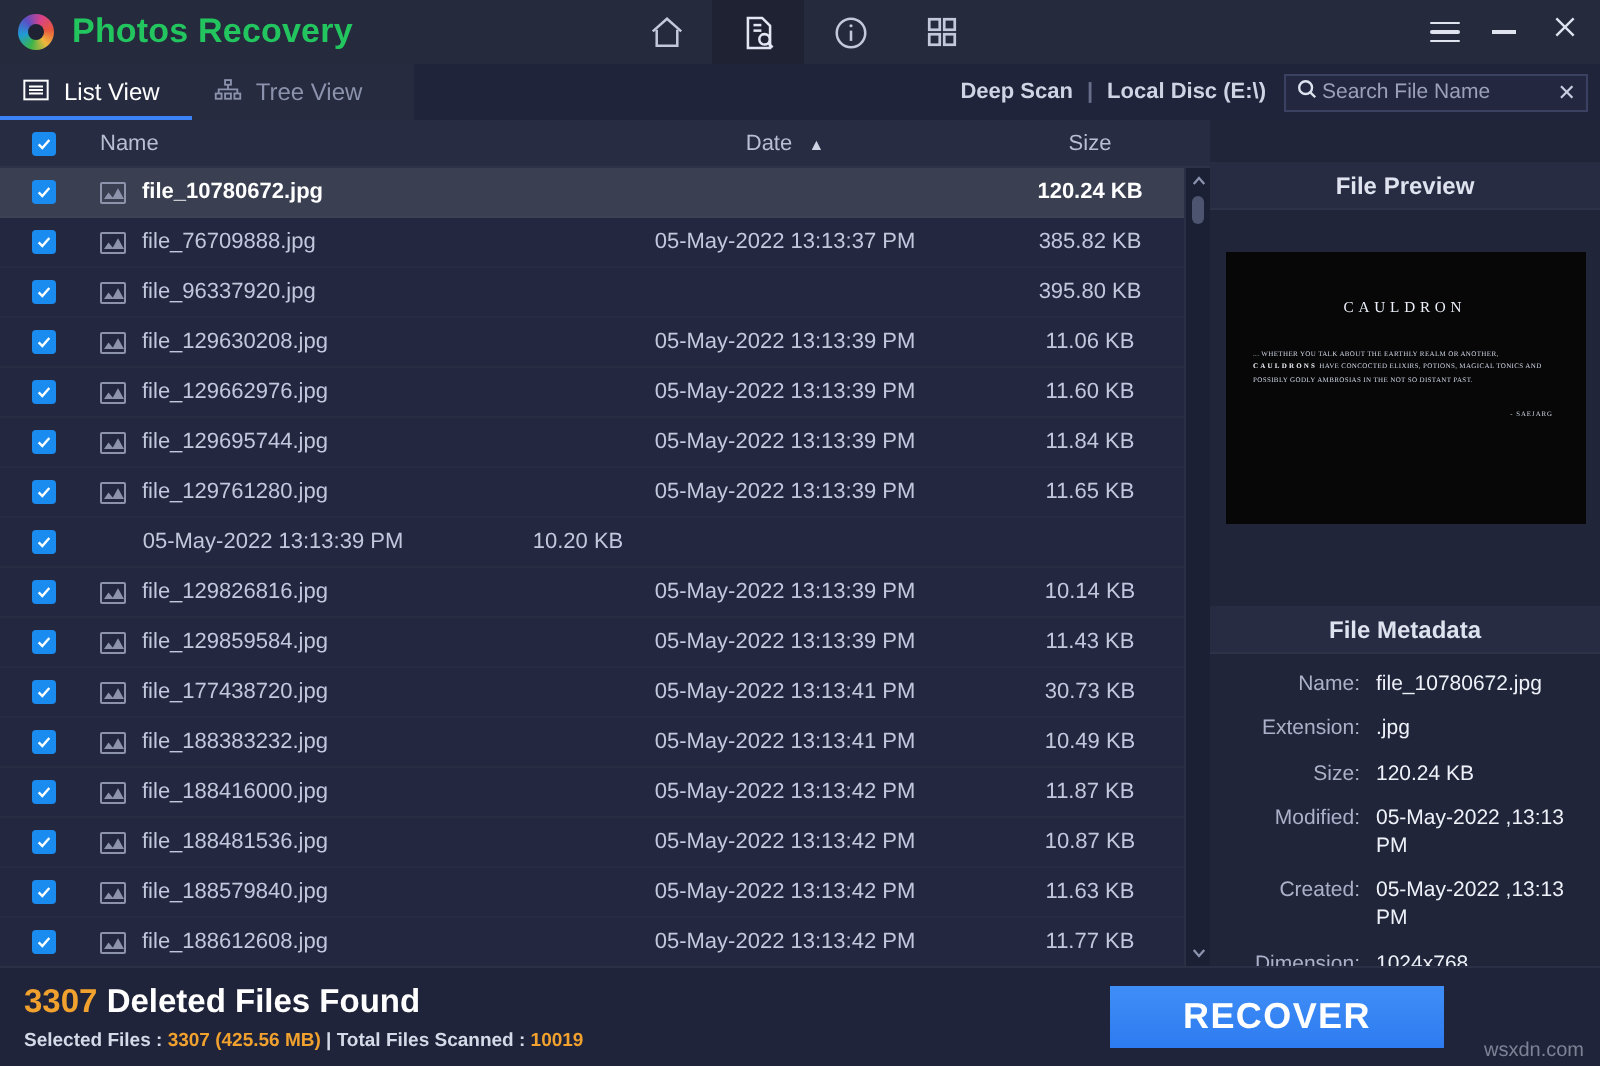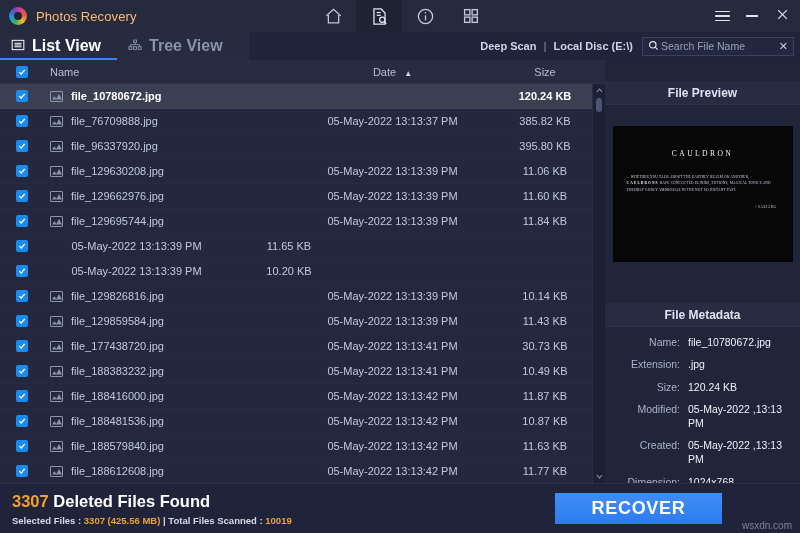--- a/index.html
+++ b/index.html
@@ -28,22 +28,22 @@
     background:
       conic-gradient(from 200deg, #3ab54a, #1f9ad6, #5b4fc4, #d8428a, #e8563f, #efb83c, #3ab54a);
     position: relative; flex: 0 0 18px;
   }
   .logo::after {
     content: ""; position: absolute; left: 5px; top: 5px;
     width: 8px; height: 8px; border-radius: 50%;
     background: #1e2233;
   }
   .app-title {
-    margin-left: 9px; color: #fdba74;
-    font-size: 13px; font-weight: normal; letter-spacing: .1px;
+    margin-left: 9px; color: #22c55e;
+    font-size: 17px; font-weight: bold; letter-spacing: .1px;
   }
   .nav-icons {
     position: absolute; left: 310px; top: 0; height: 32px;
     display: flex; align-items: stretch;
   }
   .nav-btn {
     width: 46px; display: flex; align-items: center; justify-content: center;
     color: #c3c8da;
   }
   .nav-btn.active { background: #1e2233; }
@@ -67,21 +67,21 @@
   
   .toolbar {
     height: 28px; flex: 0 0 28px;
     background: #20243a;
     display: flex; align-items: stretch;
     position: relative;
   }
   .vtab {
     display: flex; align-items: center; gap: 7px;
     padding: 0 16px 0 11px;
-    color: #8b92ab; font-size: 16px; font-weight: bold;
+    color: #8b92ab; font-size: 12px; font-weight: normal;
     position: relative; background: #262b40;
   }
   .vtab.active { color: #ffffff; }
   .vtab.active::after {
     content: ""; position: absolute; left: 0; right: 0; bottom: 0;
     height: 2px; background: #3b82f6;
   }
   .vtab.second { color:#8b92ab; background:#262b40; padding-right:26px;}
   .tb-right {
     margin-left: auto; display: flex; align-items: center; gap: 0;
@@ -461,20 +461,24 @@
             <div class="c-size">11.84 KB</div>
           </div>
           <div class="row">
             <div class="c-check">
               <div class="cbx">
                 <svg width="8" height="8" viewBox="0 0 24 24" fill="none" stroke="#ffffff" stroke-width="3.6">
                   <path d="M4 12.5 L9.5 18 L20 6"></path>
                 </svg>
               </div>
             </div>
+            <div class="c-name">
+              <span class="fico"></span>
+              <span>file_129761280.jpg</span>
+            </div>
             <div class="c-date">05-May-2022 13:13:39 PM</div>
             <div class="c-size">11.65 KB</div>
           </div>
           <div class="row">
             <div class="c-check">
               <div class="cbx">
                 <svg width="8" height="8" viewBox="0 0 24 24" fill="none" stroke="#ffffff" stroke-width="3.6">
                   <path d="M4 12.5 L9.5 18 L20 6"></path>
                 </svg>
               </div>

